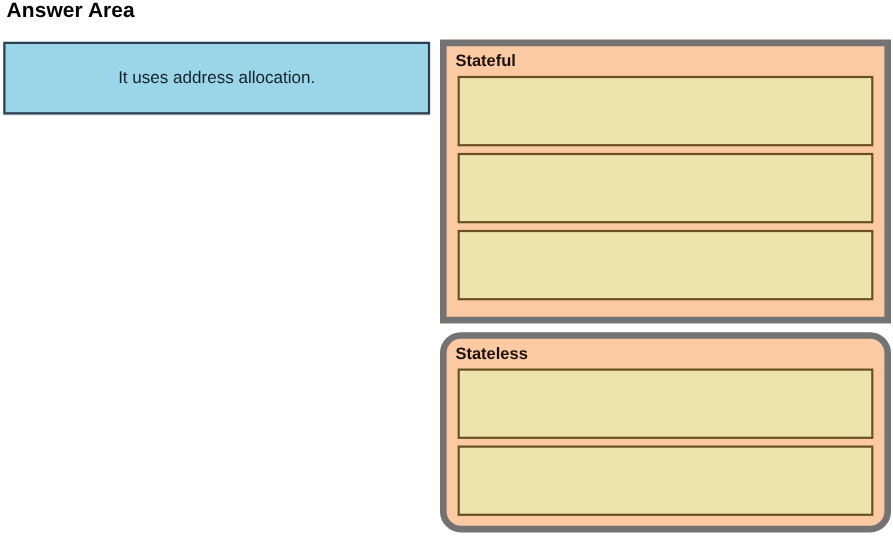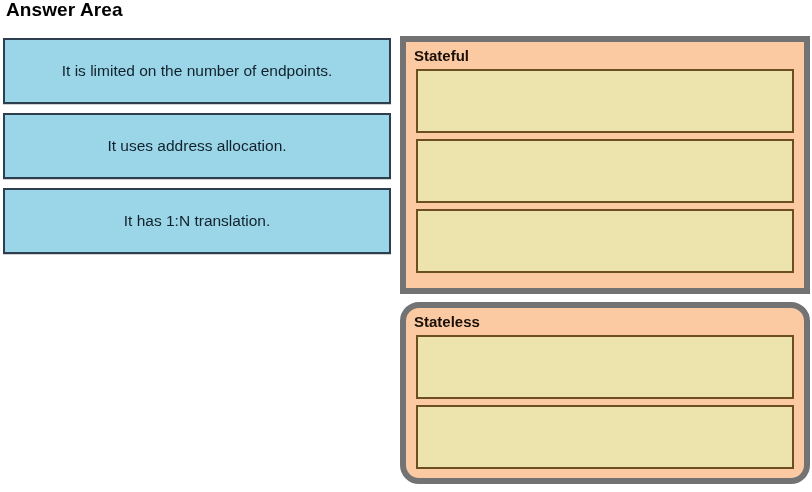--- a/index.html
+++ b/index.html
@@ -79,33 +79,27 @@
     border: 2px solid #6b4f22;
   }
 </style>
 </head>
 <body>
 
 <div id="page-title">Answer Area</div>
 
 <div id="options-column">
 
-  <div class="option-tile h66">
-    <span>It is limited on the number of endpoints.</span>
-  </div>
 
   <div class="option-tile h66">
     <span>It uses address allocation.</span>
   </div>
 
 
 
-  <div class="option-tile h66">
-    <span>It has 1:N translation.</span>
-  </div>
 
 </div>
 
 <div class="target-panel" id="panel-stateful">
   <div class="panel-heading">Stateful</div>
   <div class="drop-slot"></div>
   <div class="drop-slot"></div>
   <div class="drop-slot"></div>
 </div>
 

